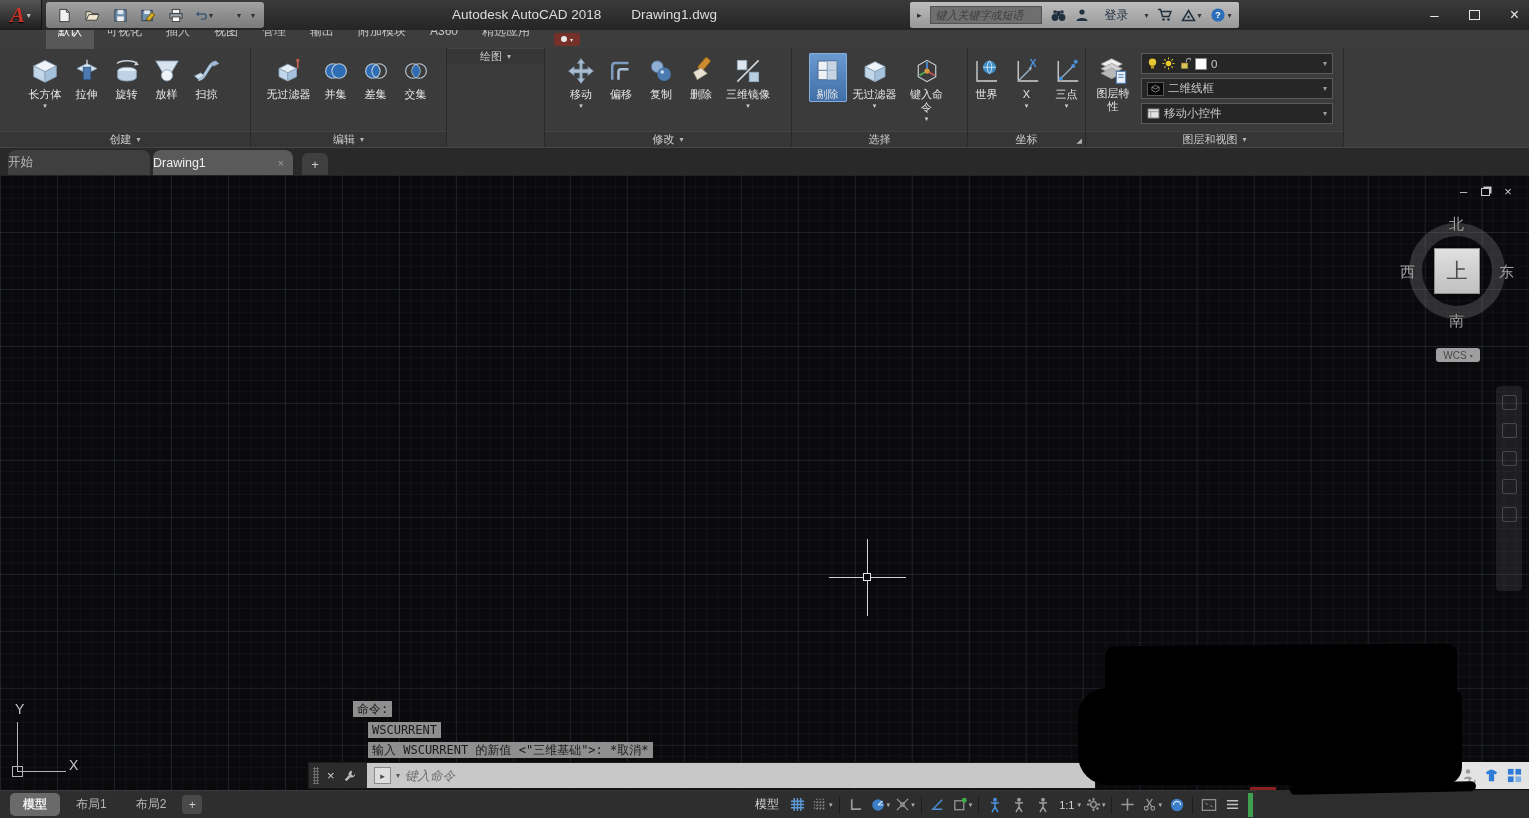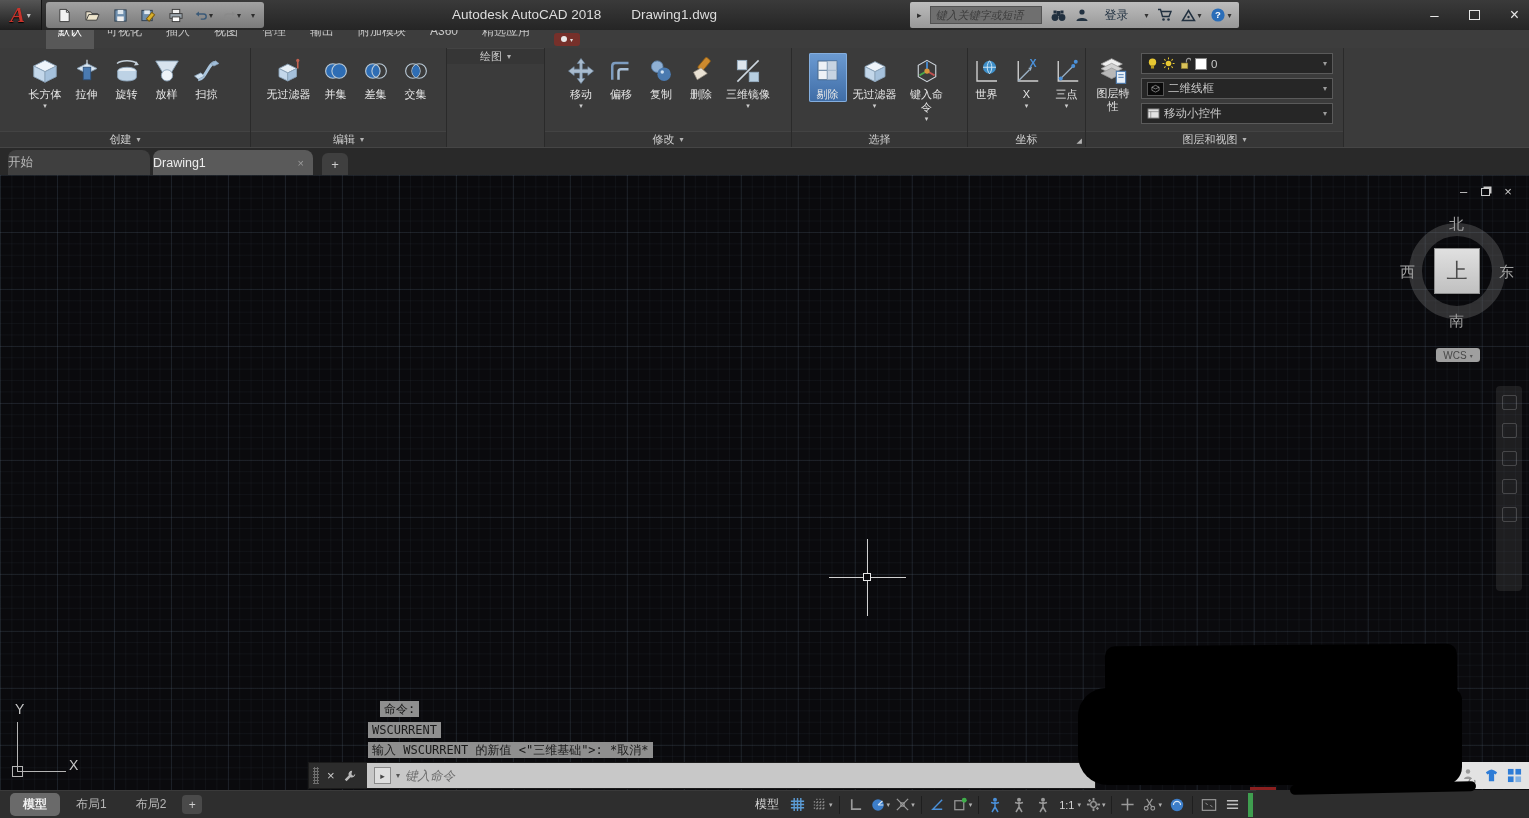--- a/index.html
+++ b/index.html
@@ -63,21 +63,21 @@
   align-items:center;gap:4px;padding:0 5px;font-size:11.5px;color:#c9c9c9}
 .combo .ccaret{margin-left:auto;color:#9d9d9d;font-size:8px}
 .swatch{width:12px;height:12px;background:#ffffff;border:1px solid #888;display:inline-block}
 .vs-thumb{width:17px;height:14px;background:#0a0a0a;border:1px solid #555;display:flex;align-items:center;justify-content:center}
 
 
 .filetabs{position:absolute;top:147px;left:0;right:0;height:28px;background:#292929;display:flex;
   align-items:flex-end;padding-left:8px;gap:3px;border-top:1px solid #454545;z-index:7}
 .ftab{height:25px;border-radius:8px 8px 0 0;display:flex;align-items:center;font-size:12.5px}
 .ftab.start{width:142px;background:#3f3f3f;color:#bababa}
-.ftab.active{width:160px;background:#5a5a5a;color:#ededed;position:relative}
+.ftab.active{width:140px;background:#5a5a5a;color:#ededed;position:relative}
 .ftab-close{position:absolute;right:9px;color:#9b9b9b;font-size:11px}
 .ftab-new{width:26px;height:22px;border-radius:6px 6px 0 0;background:#3f3f3f;color:#cccccc;
   display:flex;align-items:center;justify-content:center;margin-left:6px;font-size:13px}
 
 
 .canvas{position:absolute;top:175px;left:0;width:1529px;height:615px;background:#0a0a0d;z-index:1;
   background-image:
     linear-gradient(rgba(95,115,135,.16) 1px,transparent 1px),
     linear-gradient(90deg,rgba(95,115,135,.16) 1px,transparent 1px),
     linear-gradient(rgba(85,100,120,.09) 1px,transparent 1px),
@@ -661,21 +661,21 @@
   <div class="ch-h"></div>
   <div class="ch-v"></div>
   <div class="pickbox"></div>
 
   <div class="ucs-line" style="left:17px;top:722px;width:1px;height:50px"></div>
   <div class="ucs-line" style="left:17px;top:771px;width:49px;height:1px"></div>
   <div class="ucs-box"></div>
   <span class="ucs-label" style="left:15px;top:701px">Y</span>
   <span class="ucs-label" style="left:69px;top:757px">X</span>
 
-  <span class="chip" style="left:380px;top:701px">命令:</span>
+  <span class="chip" style="left:353px;top:701px">命令:</span>
   <span class="chip" style="left:368px;top:722px">WSCURRENT</span>
   <span class="chip" style="left:368px;top:742px">输入 WSCURRENT 的新值 &lt;"三维基础"&gt;: *取消*</span>
 
   <div class="cmdbar">
     <div class="cmd-left">
       <span class="grip"></span>
       <span class="cmd-x">×</span>
       <span>
           <svg width="14" height="14" viewBox="0 0 16 16">
             <path d="M10.5,2 a4,4 0 0 0 -4,5.4 L2,12 l2,2 l4.6-4.5 a4,4 0 0 0 5.4,-4 l-2.4,2.4 l-2-2 z" fill="#b8b8b8"></path>

